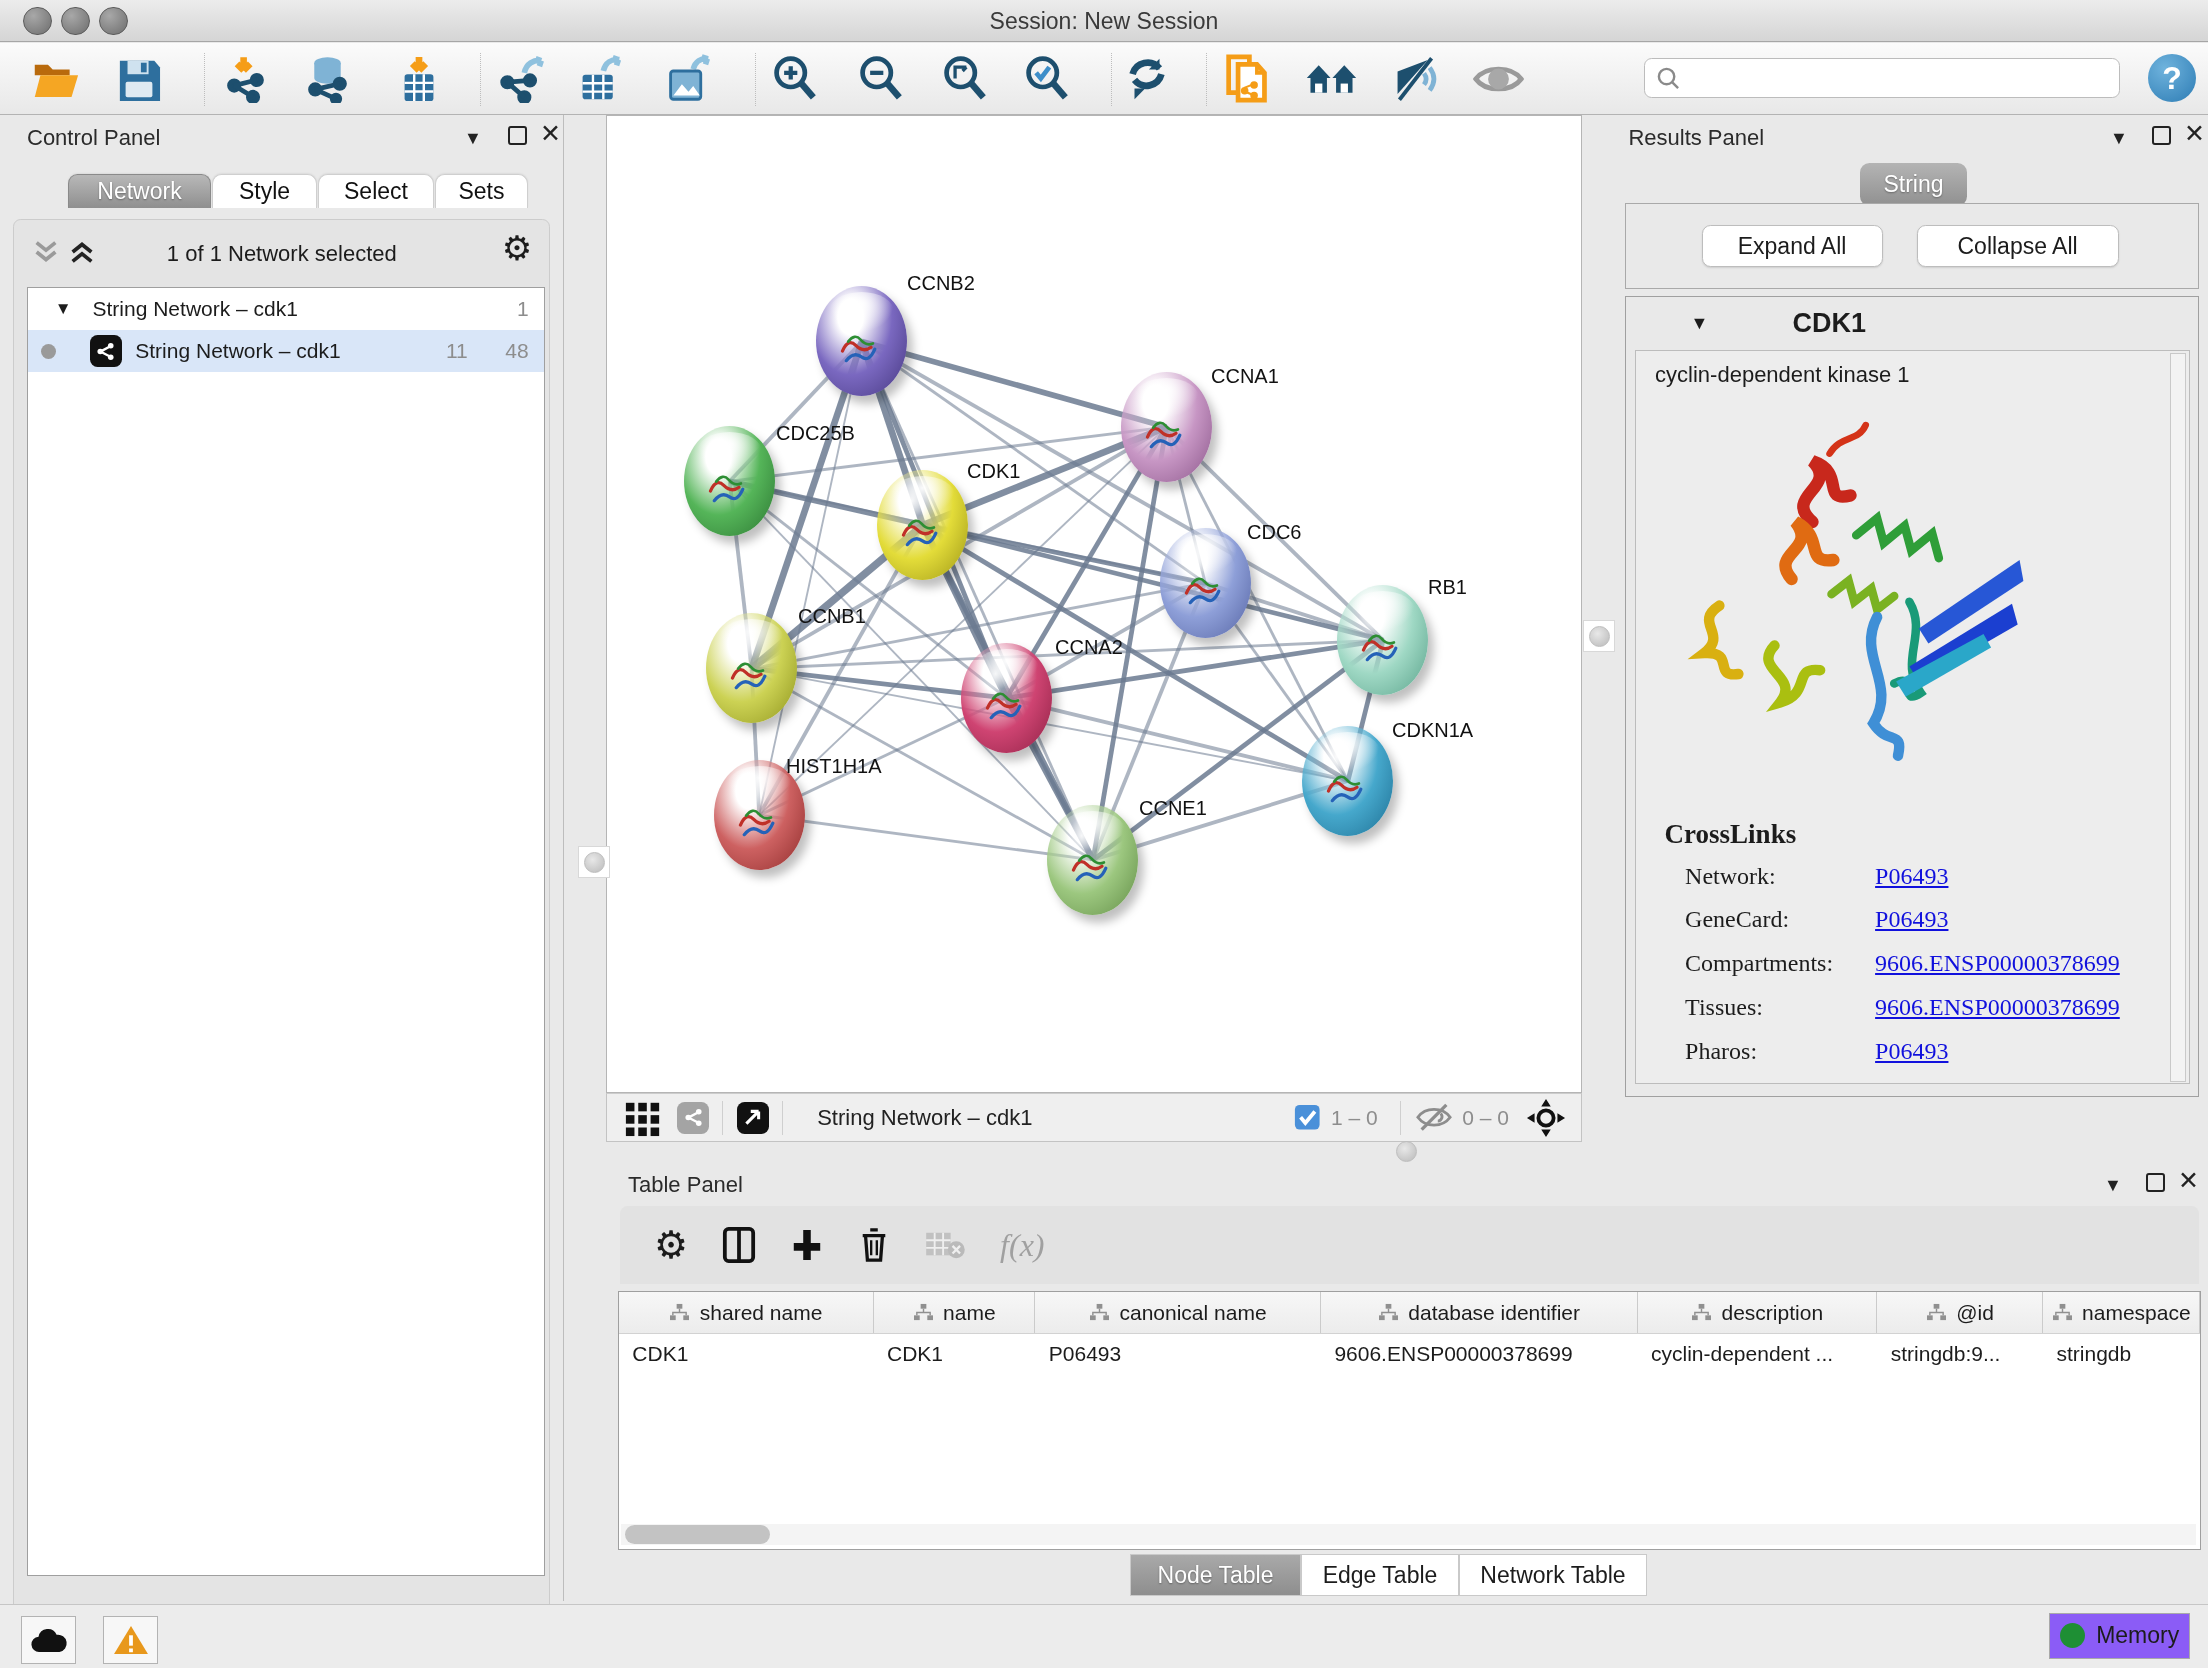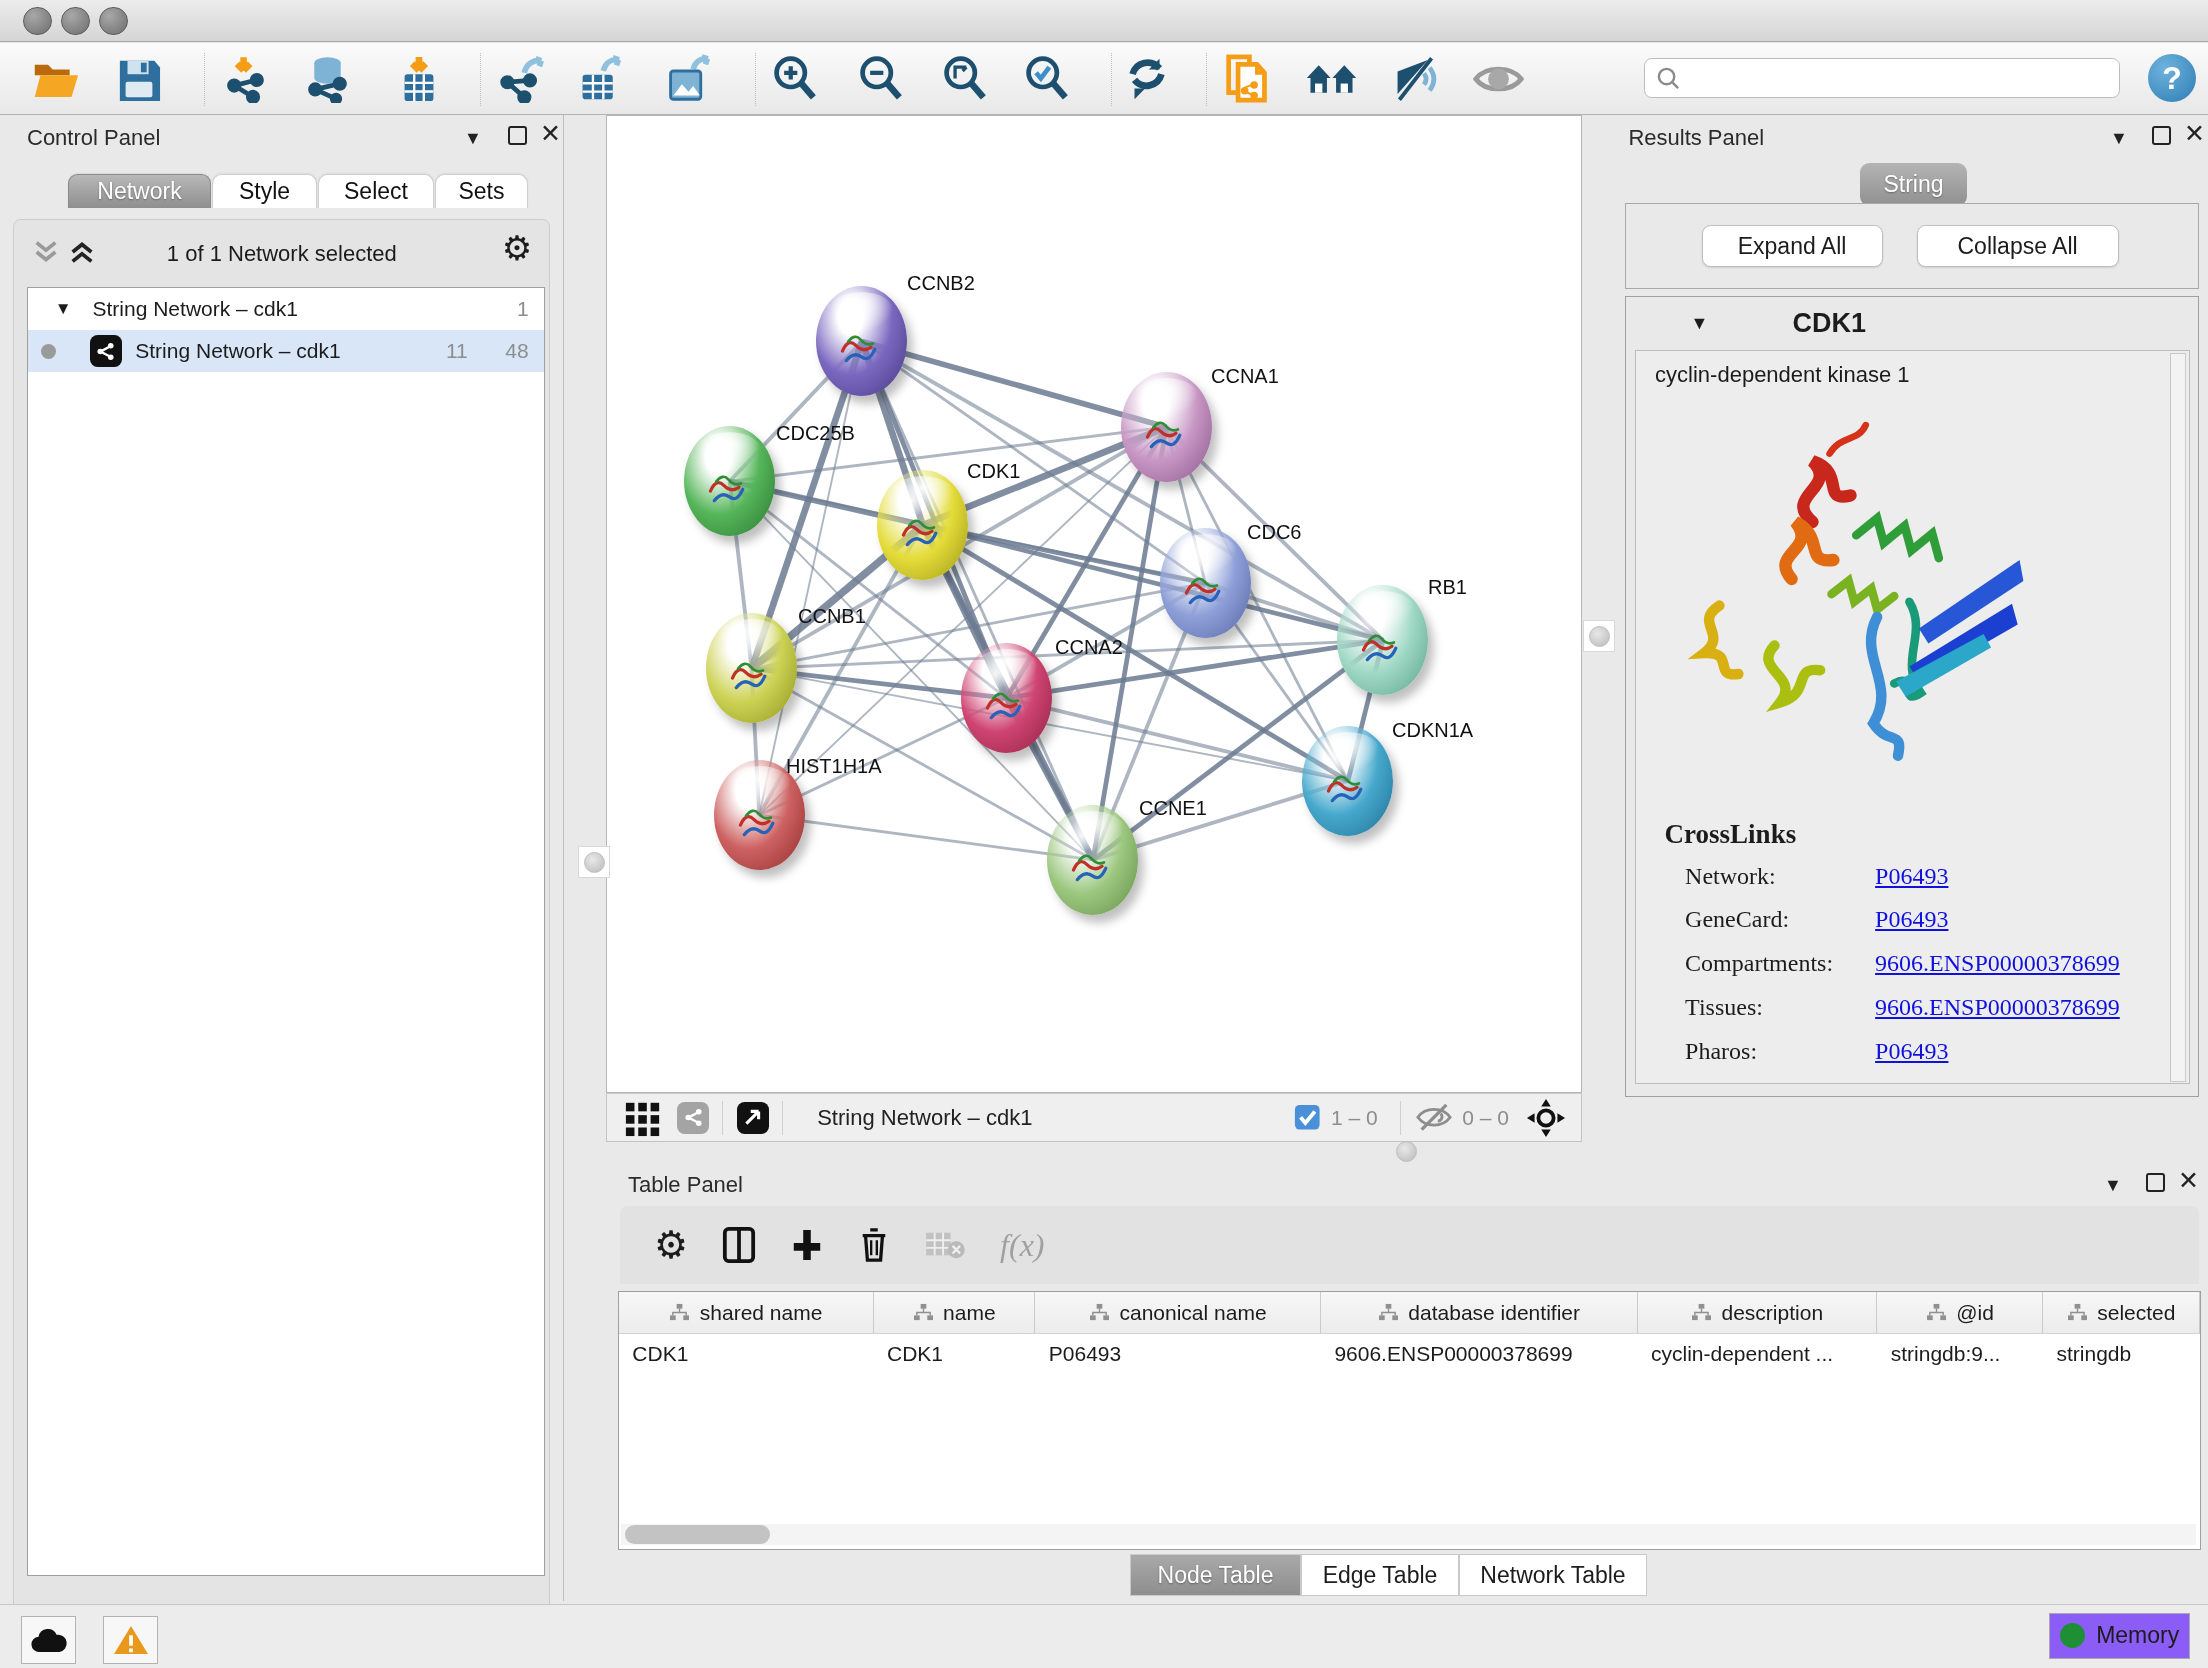--- a/index.html
+++ b/index.html
@@ -124,20 +124,21 @@
 
   .ico-txt { line-height:1; }
 </style>
 </head>
 <body>
 
 <div id="titlebar">
   <span class="tlight" style="left:23px"></span>
   <span class="tlight" style="left:61px"></span>
   <span class="tlight" style="left:99px"></span>
+  <div id="win-title">Session: New Session</div>
 </div>
 
 <div id="toolbar">
   <div class="tbtn" style="left:28.5px">
     <svg width="49" height="44" viewBox="0 0 52 46">
         <path d="M4 8h14l5 5h18v6H4z" fill="#b96a0c"></path>
         <path d="M4 42 10 19h40l-7 23z" fill="#f5a623"></path>
       </svg>
     </div>
   <div class="tbtn" style="left:112px">
@@ -704,21 +705,21 @@
           </svg>
           <span>@id</span>
         </div>
         <div class="th" style="width: 157px;">
           <svg width="21" height="19" viewBox="0 0 22 20">
             <rect x="8" y="1" width="6" height="5" fill="#909090"></rect>
             <rect x="1" y="13" width="6" height="5" fill="#909090"></rect>
             <rect x="15" y="13" width="6" height="5" fill="#909090"></rect>
             <path d="M11 6v4M4 13v-3h14v3" stroke="#909090" stroke-width="1.5" fill="none"></path>
           </svg>
-          <span>selected</span>
+          <span>namespace</span>
         </div>
       </div>
     <div id="tp-row">
         <div class="td" style="width: 255px;">CDK1</div>
         <div class="td" style="width: 162px;">CDK1</div>
         <div class="td" style="width: 286px;">P06493</div>
         <div class="td" style="width: 317px;">9606.ENSP00000378699</div>
         <div class="td" style="width: 240px;">cyclin-dependent ...</div>
         <div class="td" style="width: 166px; text-align: center;">stringdb:9...</div>
         <div class="td" style="width: 157px;">stringdb</div>

